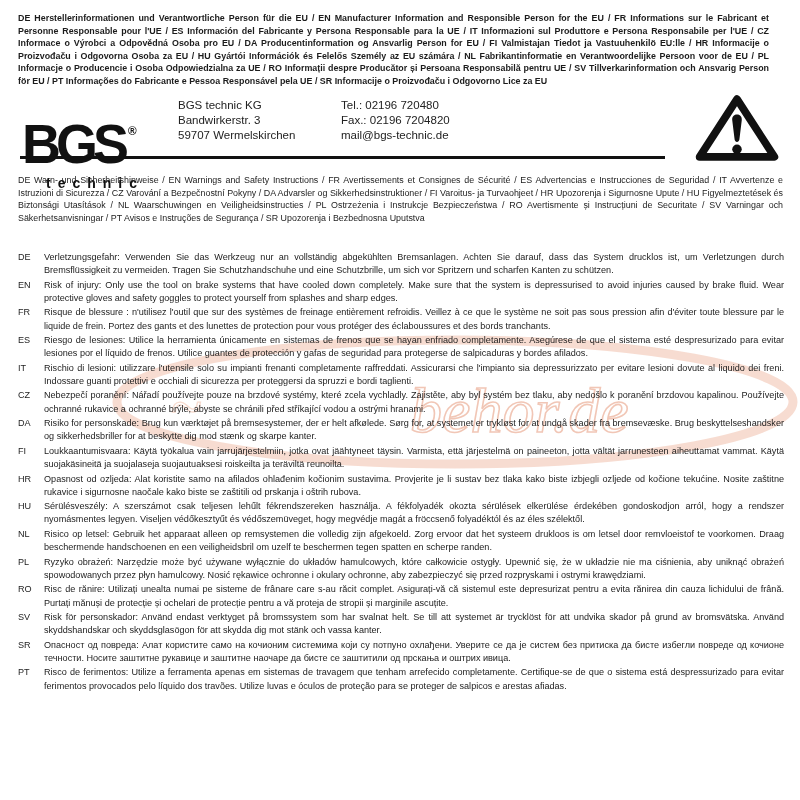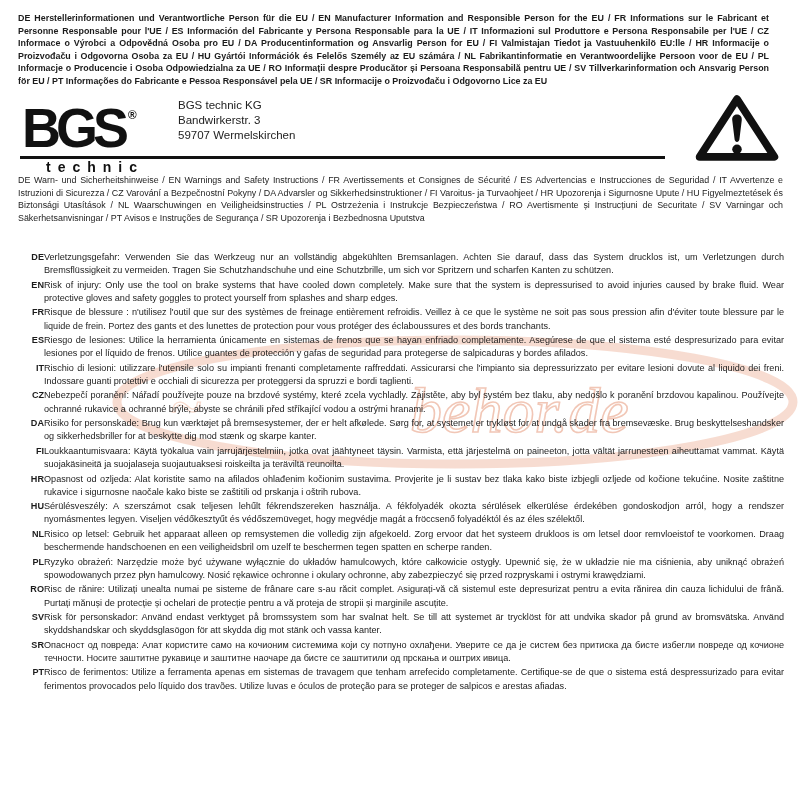--- a/index.html
+++ b/index.html
@@ -8,21 +8,21 @@
     font-family:"Liberation Sans", sans-serif;color:#1c1c1c;
   }
   
   .top-header{
     position:absolute;left:18px;right:31px;top:12px;
     font-size:8.9px;font-weight:bold;line-height:12.6px;text-align:justify;
     color:#1c1c1c;
   }
   
   .letterhead{position:absolute;left:0;top:92px;width:800px;height:72px;}
-  .logo{position:absolute;left:22px;top:0px;width:132px;}
+  .logo{position:absolute;left:22px;top:16px;width:132px;}
   .logo-bgs{
     font-size:55px;font-weight:bold;letter-spacing:-5px;line-height:46px;
     transform:scaleX(0.98);transform-origin:left;color:#111;
   }
   .logo-reg{font-size:12px;font-weight:bold;vertical-align:28px;letter-spacing:0;margin-left:4px;}
   .logo-technic{
     font-size:14px;font-weight:bold;letter-spacing:7px;color:#111;
     padding-left:24px;margin-top:8px;white-space:nowrap;
   }
   .addr{position:absolute;left:178px;top:6px;font-size:11.5px;line-height:15px;color:#222;}
@@ -32,21 +32,21 @@
   .warning-triangle{position:absolute;left:694px;top:2px;width:86px;height:68px;}
   
   .warn-header{
     position:absolute;left:18px;right:17px;top:174px;
     font-size:8.9px;font-weight:normal;line-height:12.6px;text-align:justify;
     color:#1c1c1c;
   }
   
   .sections{position:absolute;left:18px;right:16px;top:251px;}
   .sec{display:grid;grid-template-columns:26px 1fr;margin-bottom:1.1px;}
-  .sec .code{font-size:9.1px;font-weight:bold;line-height:13.3px;color:#1c1c1c;text-align:right;}
+  .sec .code{font-size:9.1px;font-weight:normal;line-height:13.3px;color:#1c1c1c;}
   .sec .txt{margin:0;font-size:9.1px;line-height:13.3px;text-align:justify;color:#1c1c1c;}
   
   .watermark{position:absolute;left:110px;top:330px;width:690px;height:150px;z-index:0;pointer-events:none;}
   .content-layer{position:relative;z-index:1;}
 </style>
 </head>
 <body>
 
 <div class="page">
 
@@ -68,20 +68,25 @@
         <div class="logo-bgs"><span>BGS</span><span class="logo-reg">®</span></div>
         <div class="logo-technic">technic</div>
       </div>
 
       <div class="addr">
         <div>BGS technic KG</div>
         <div>Bandwirkerstr. 3</div>
         <div>59707 Wermelskirchen</div>
       </div>
 
+      <div class="contact">
+        <div>Tel.: 02196 720480</div>
+        <div>Fax.: 02196 7204820</div>
+        <div>mail@bgs-technic.de</div>
+      </div>
 
 
       <div class="warning-triangle">
         <svg width="86" height="68" viewBox="0 0 100 80">
           <path d="M50 6 L94 74 L6 74 Z" fill="#ffffff" stroke="#111111" stroke-width="9" stroke-linejoin="round"></path>
           <path d="M50 24 C54 24 56 27 55.6 31 L53 52 C52.8 55 51.6 56.5 50 56.5 C48.4 56.5 47.2 55 47 52 L44.4 31 C44 27 46 24 50 24 Z" fill="#111111"></path>
           <circle cx="50" cy="65" r="5.6" fill="#111111"></circle>
         </svg>
       </div>
 

